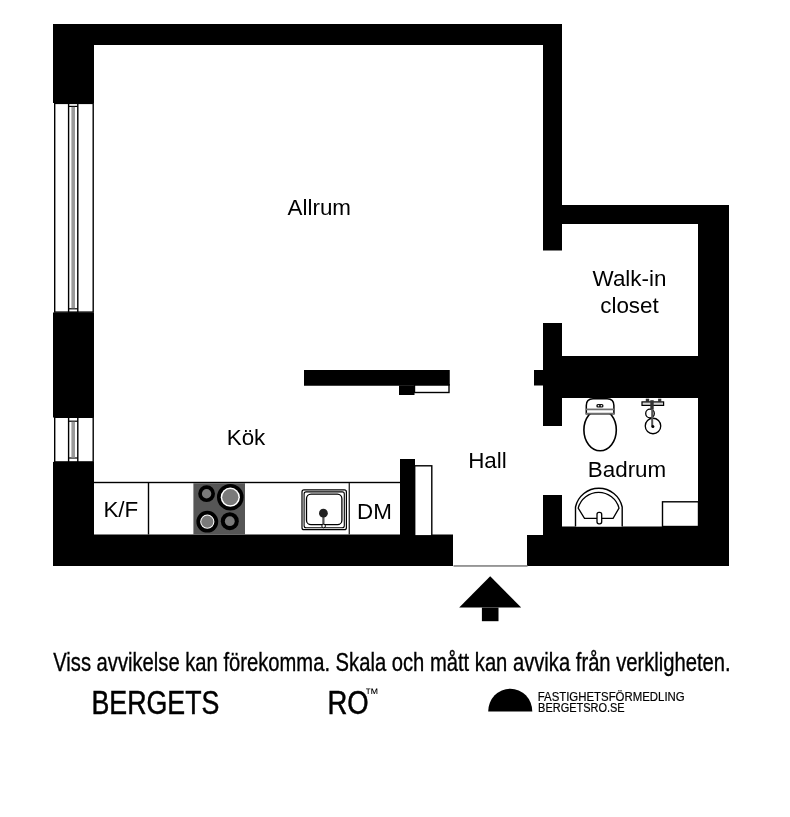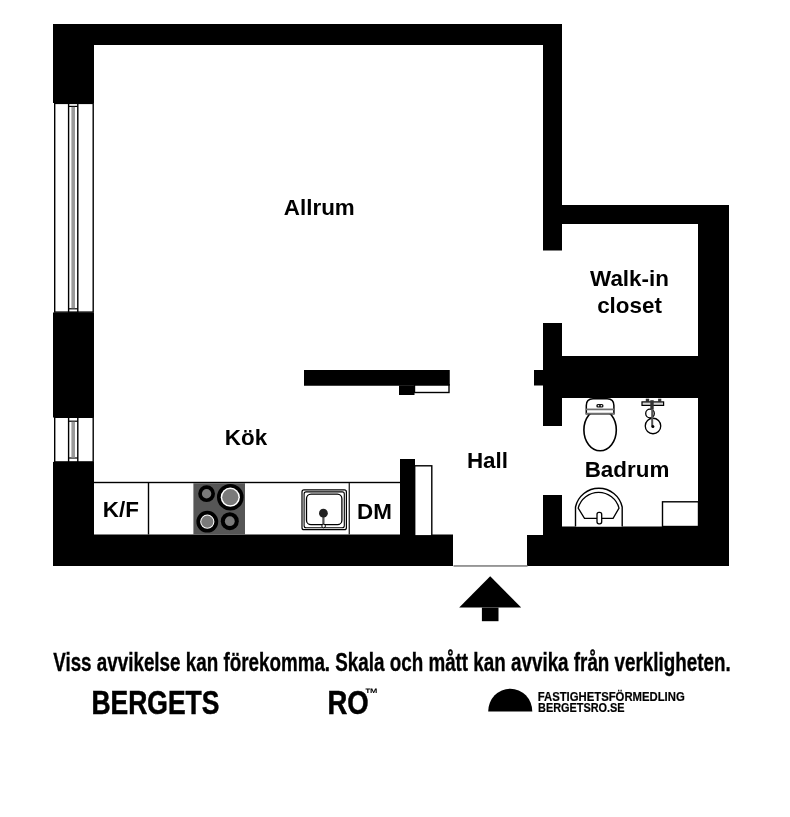--- a/index.html
+++ b/index.html
@@ -1,16 +1,16 @@
 <!DOCTYPE html>
 <html><head>
 <meta charset="utf-8">
 <style>
   html,body{margin:0;padding:0;background:#fff;}
-  #c{position:relative;width:790px;height:817px;background:#fff;overflow:hidden;font-weight:bold;}
+  #c{position:relative;width:790px;height:817px;background:#fff;overflow:hidden;}
   svg{position:absolute;left:0;top:0;}
   text{font-family:"Liberation Sans",sans-serif;fill:#000;}
 </style>
 </head>
 <body>
 <div id="c">
 <svg width="790" height="817" viewBox="0 0 790 817">
 
   <g fill="#000">
     <rect x="53" y="24" width="509" height="21"></rect>

